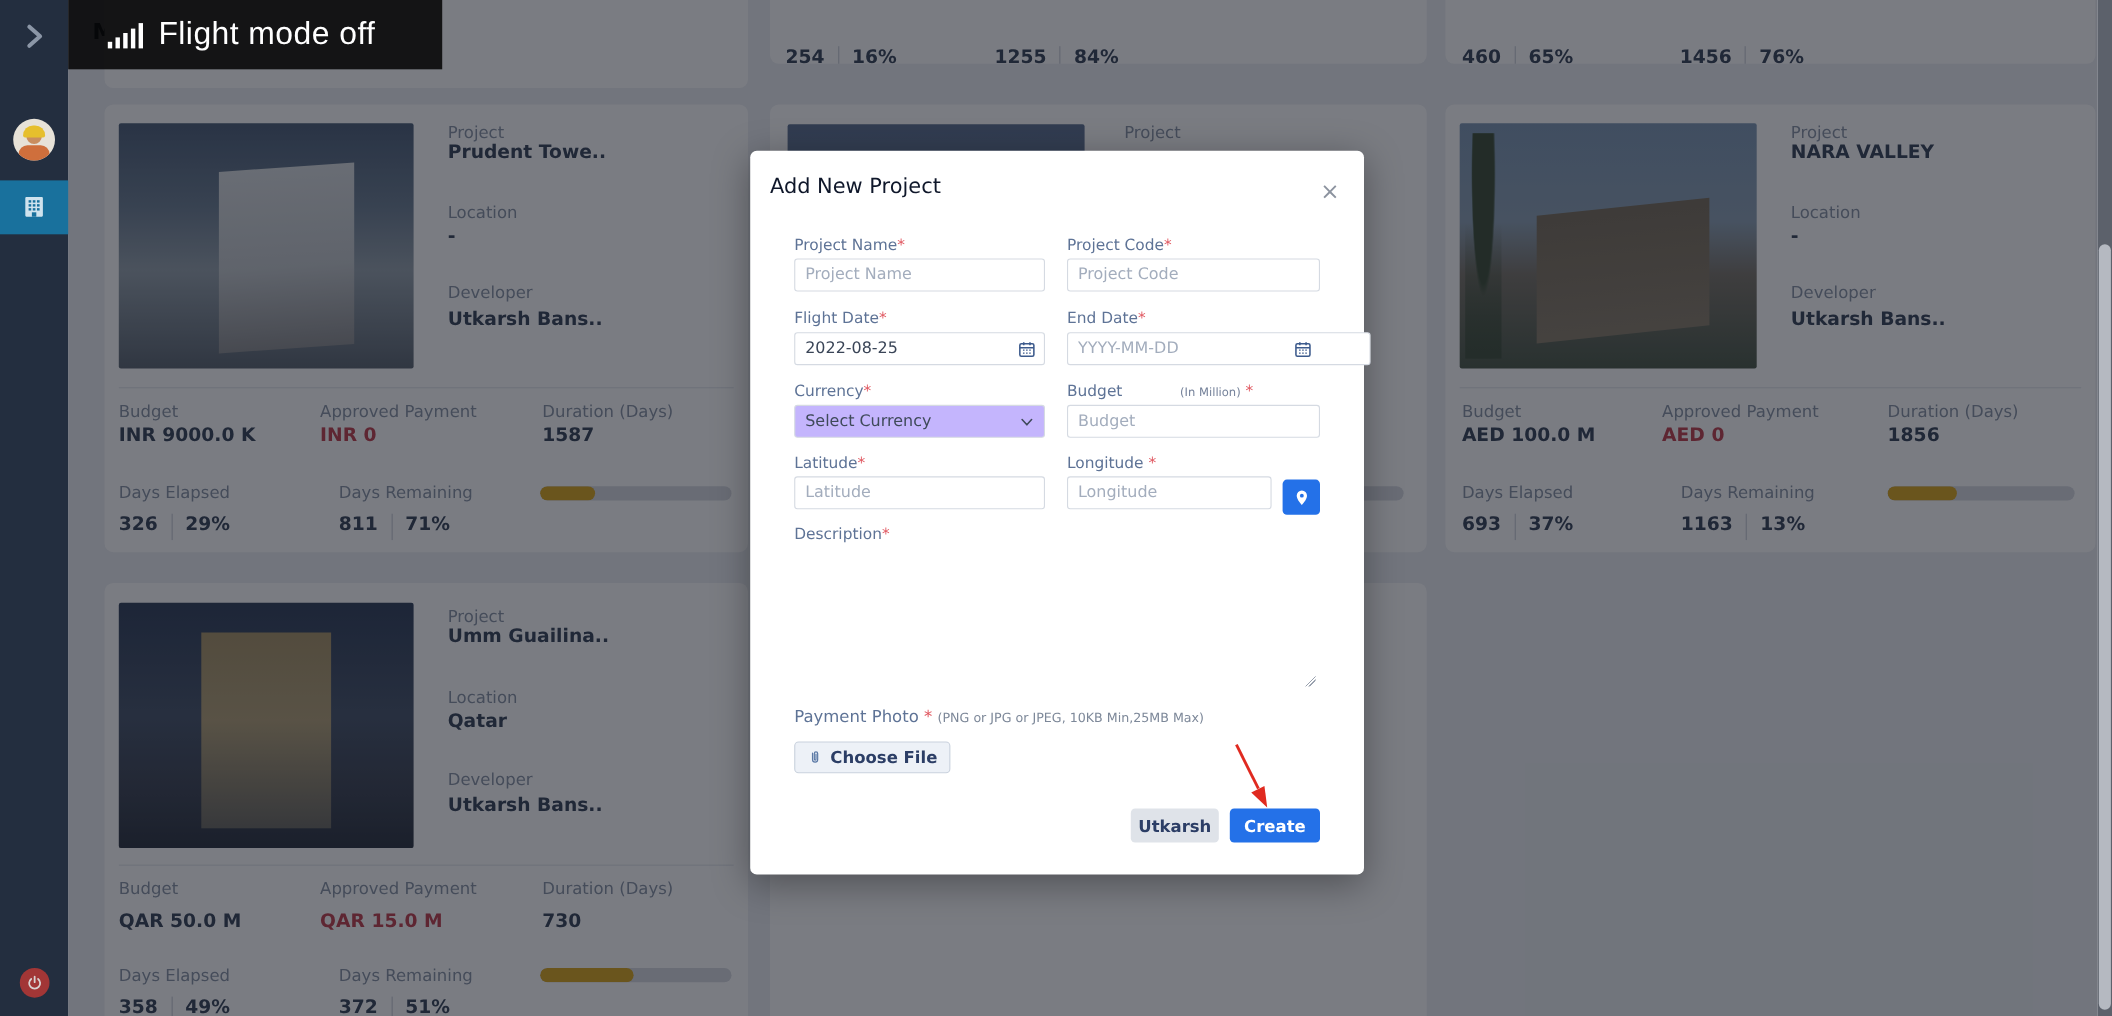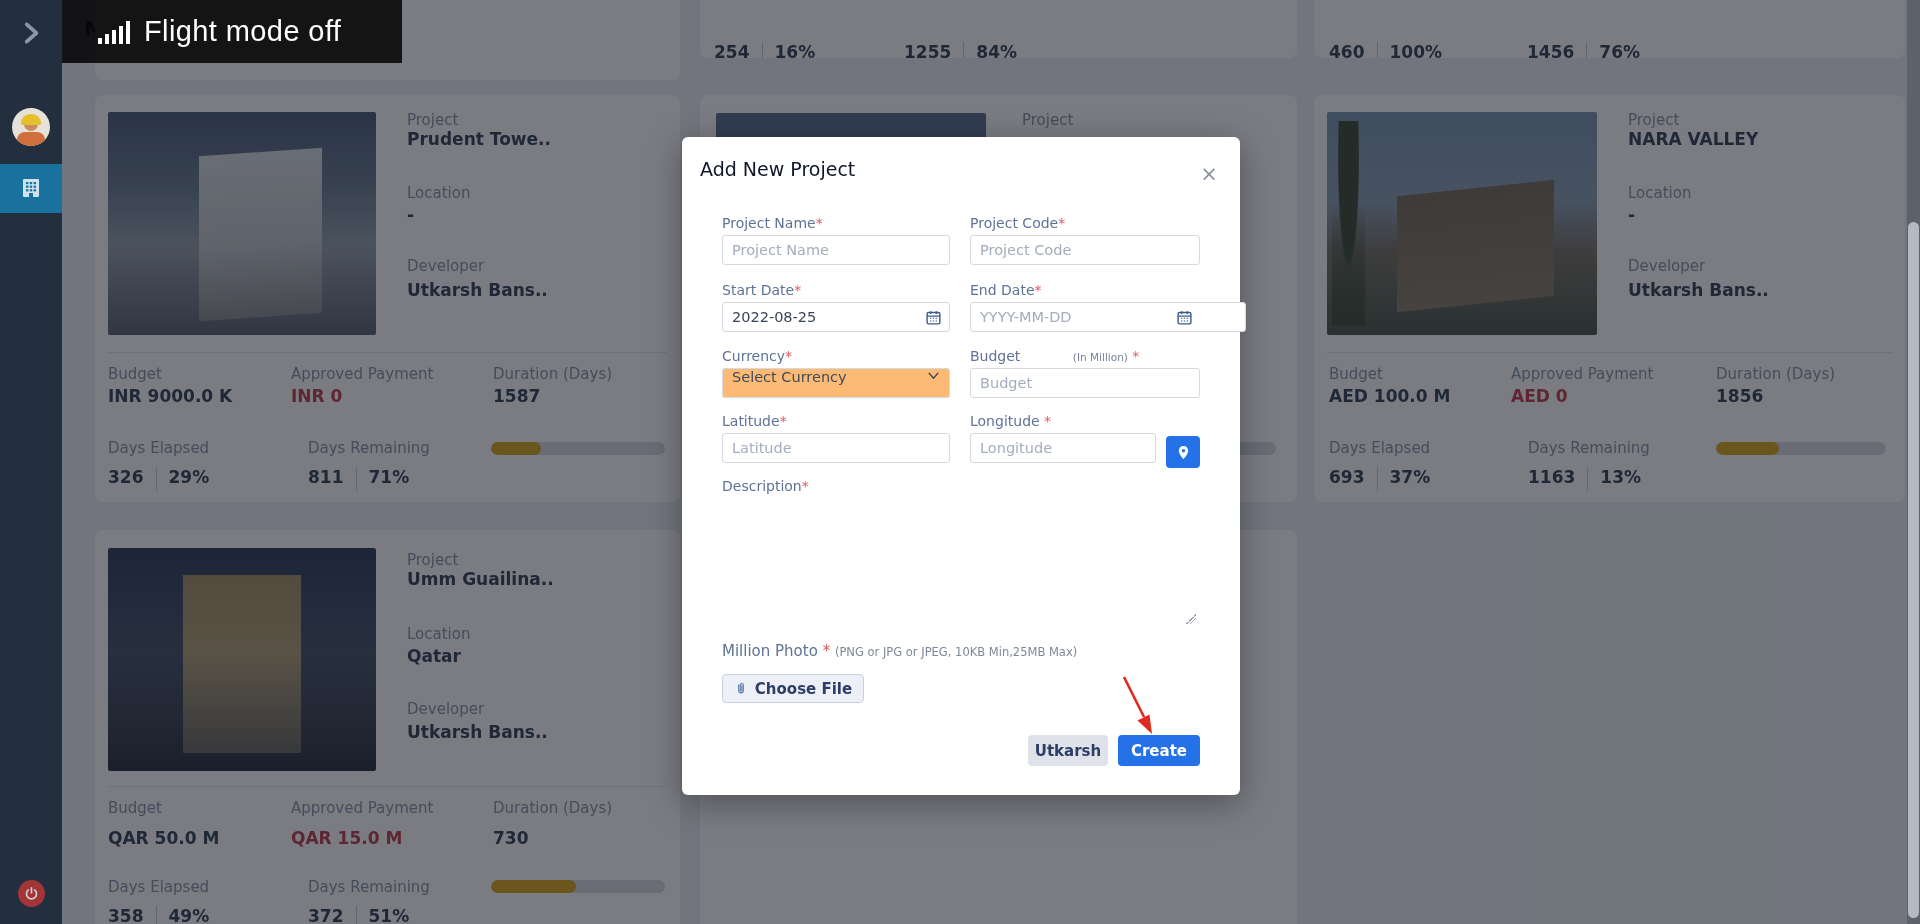--- a/index.html
+++ b/index.html
@@ -61,22 +61,22 @@
     box-shadow:0 8px 34px rgba(0,0,0,.35);z-index:90;}
   .m-title{position:absolute;left:18px;top:21px;font-size:19px;color:#0f172a;}
   .m-close{position:absolute;left:516px;top:26px;width:22px;height:22px;font-size:21px;color:#8c939f;
     line-height:22px;text-align:center;cursor:pointer;}
   .f-label{position:absolute;font-size:14px;color:#5e7396;white-space:nowrap;}
   .f-label .req{color:#e0565f;}
   .f-label .sub{font-size:10.5px;color:#76839b;margin-left:48px;}
   .inp{position:absolute;height:30px;border:1px solid #d5dae2;border-radius:3px;background:#fff;
     font-family:inherit;font-size:14.5px;color:#3a4557;padding:0 9px;box-sizing:border-box;outline:none;}
   .inp::placeholder{color:#a3adbd;opacity:1;}
-  .sel{position:absolute;height:30px;border:1px solid #d5dae2;border-radius:3px;background:#fdba74;
-    font-size:14.5px;color:#3f4a5a;display:flex;padding:0 9px;box-sizing:border-box;cursor:pointer;}
+  .sel{position:absolute;height:30px;border:1px solid #d5dae2;border-radius:3px;background:#c4b5fd;
+    font-size:14.5px;color:#3f4a5a;display:flex;align-items:center;padding:0 9px;box-sizing:border-box;cursor:pointer;}
   .sel .chev{margin-left:auto;}
   .cal-ic{position:absolute;width:17px;height:17px;}
   .txtarea{position:absolute;left:40px;top:365px;width:476px;height:124px;border:1px solid #d5dae2;border-radius:3px;
     font-family:inherit;font-size:14.5px;color:#3a4557;padding:7px 10px;box-sizing:border-box;resize:none;outline:none;}
   .txtarea::placeholder{color:#a3adbd;opacity:1;}
   .resize-grip{position:absolute;left:504px;top:477px;width:10px;height:10px;
     background:linear-gradient(135deg,transparent 0 50%,#9aa2af 50% 56%,transparent 56% 68%,#9aa2af 68% 74%,transparent 74%);}
   .photo-hint{font-size:11.5px;color:#7d8899;}
   .choose-btn{position:absolute;left:40px;top:537px;width:142px;height:29px;background:#edf1f7;border:1px solid #c9d1dd;
     border-radius:4px;display:flex;align-items:center;justify-content:center;gap:7px;cursor:pointer;
@@ -108,21 +108,21 @@
       <span class="num">1255</span>
         <span class="sep"></span>
       <span class="num">84%</span>
     </div>
   </div>
 
   <div class="sliver" style="left:1314px;top:-20px;width:591px;height:78px;">
     <div class="pair" style="left:15px;top:62px;">
       <span class="num">460</span>
         <span class="sep"></span>
-      <span class="num">100%</span>
+      <span class="num">65%</span>
     </div>
     <div class="pair" style="left:213px;top:62px;">
       <span class="num">1456</span>
         <span class="sep"></span>
       <span class="num">76%</span>
     </div>
   </div>
 
   <div class="card" style="left:95px;top:95px;width:585px;height:407px;">
     <div class="img img-prudent" style="left:13px;top:17px;width:268px;height:223px;"></div>
@@ -285,21 +285,21 @@
     <div class="f-label" style="left:40px;top:78px;">
       <span>Project Name</span><span class="req">*</span>
     </div>
     <input class="inp" style="left: 40px; top: 98px; width: 228px;" placeholder="Project Name">
     <div class="f-label" style="left:288px;top:78px;">
       <span>Project Code</span><span class="req">*</span>
     </div>
     <input class="inp" style="left: 288px; top: 98px; width: 230px;" placeholder="Project Code">
 
     <div class="f-label" style="left:40px;top:145px;">
-      <span>Start Date</span><span class="req">*</span>
+      <span>Flight Date</span><span class="req">*</span>
     </div>
     <input class="inp" style="left: 40px; top: 165px; width: 228px;" value="2022-08-25">
     <svg class="cal-ic" style="left:243px;top:172px;" viewBox="0 0 24 24">
       <rect x="3" y="5" width="18" height="16" rx="2" fill="none" stroke="#3c5a8c" stroke-width="2"></rect>
       <path d="M3 10h18M8 3v4M16 3v4" stroke="#3c5a8c" stroke-width="2" fill="none"></path>
       <path d="M7 13h2M11 13h2M15 13h2M7 17h2M11 17h2M15 17h2" stroke="#3c5a8c" stroke-width="1.6"></path>
     </svg>
     <div class="f-label" style="left:288px;top:145px;">
       <span>End Date</span><span class="req">*</span>
     </div>
@@ -338,21 +338,21 @@
         <circle cx="12" cy="9" r="2.8" fill="#2471e8"></circle>
       </svg>
     </button>
 
     <div class="f-label" style="left:40px;top:341px;">
       <span>Description</span><span class="req">*</span>
     </div>
     <div class="resize-grip"></div>
 
     <div class="f-label" style="left:40px;top:505px;font-size:15px;">
-      <span>Million Photo</span> <span class="req">*</span>
+      <span>Payment Photo</span> <span class="req">*</span>
       <span class="photo-hint">(PNG or JPG or JPEG, 10KB Min,25MB Max)</span>
     </div>
     <div class="choose-btn">
       <svg width="14" height="15" viewBox="0 0 24 24">
         <path d="M8 5.5v10a4 4 0 0 0 8 0V6a2.6 2.6 0 0 0-5.2 0v9a1.3 1.3 0 0 0 2.6 0V7" fill="none" stroke="#5b79a6" stroke-width="1.9" stroke-linecap="round"></path>
       </svg>
       <span>Choose File</span>
     </div>
 
     <button class="btn btn-cancel">Utkarsh</button>

